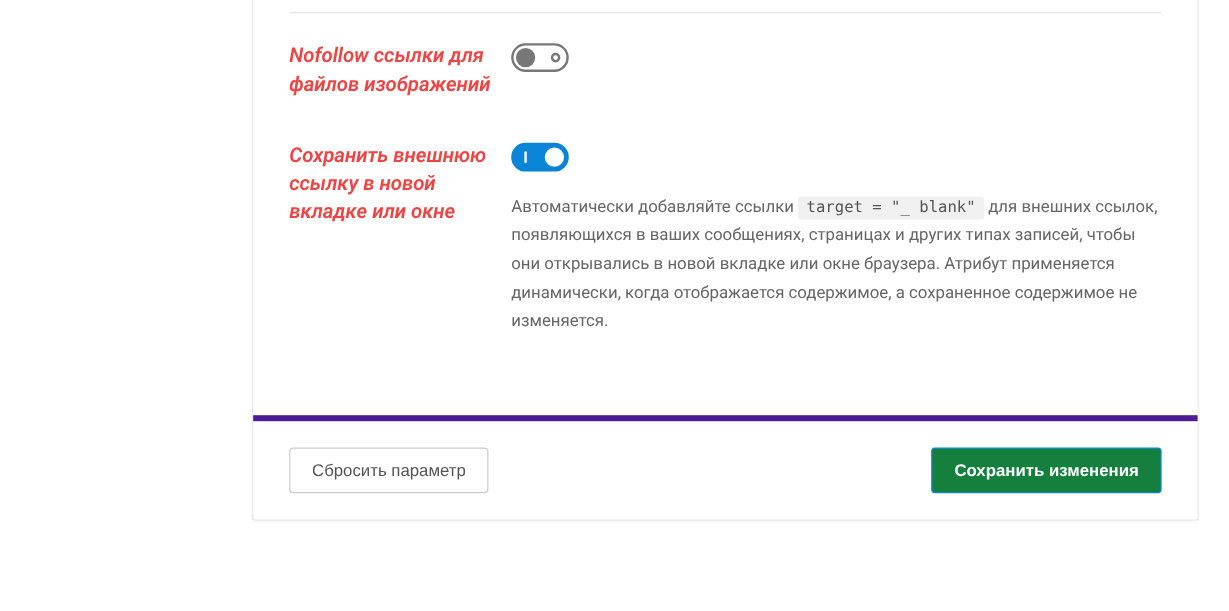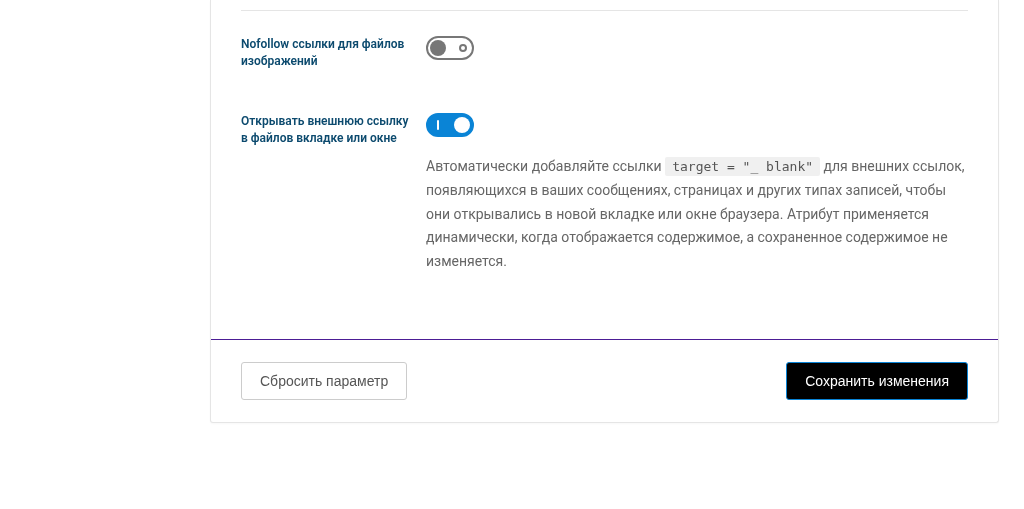--- a/index.html
+++ b/index.html
@@ -34,24 +34,25 @@
       margin-bottom: 25px;
     }
     .setting-row {
       display: flex;
       margin-bottom: 35px;
     }
     .setting-label {
       width: 185px;
       flex-shrink: 0;
       font-weight: 600;
-      color: #0c4a6e;
-      font-size: 12px;
+      color: #ef4444;
+      font-size: 17px;
       line-height: 1.4;
       padding-right: 10px;
+      font-style: italic;
     }
     .setting-control {
       flex: 1;
     }
     .toggle {
       width: 48px;
       height: 24px;
       border-radius: 12px;
       border: 2px solid;
       position: relative;
@@ -110,41 +111,42 @@
     }
     .code {
       background: #f0f0f0;
       padding: 2px 7px;
       font-family: Consolas, Monaco, monospace;
       font-size: 13px;
       border-radius: 2px;
       color: #555;
     }
     .footer {
-      border-top: 1px solid #4c1d95;
+      border-top: 5px solid #4c1d95;
       padding: 22px 30px;
       display: flex;
       justify-content: space-between;
     }
     .btn {
       padding: 10px 18px;
       font-size: 14px;
       border-radius: 3px;
       cursor: pointer;
       border: 1px solid;
     }
     .btn-secondary {
       background: #ffffff;
       color: #555;
       border-color: #ccc;
     }
     .btn-primary {
-      background: #000000;
+      background: #15803d;
       color: #ffffff;
       border-color: #0a84d6;
+      font-weight: bold;
     }
   </style>
 </head>
 <body>
 
 <div class="page">
   <div class="panel">
     <div class="settings-body">
       <div class="divider"></div>
 
@@ -152,21 +154,21 @@
         <div class="setting-label">Nofollow ссылки для файлов изображений</div>
         <div class="setting-control">
           <div class="toggle off">
             <div class="knob"></div>
             <div class="hole"></div>
           </div>
         </div>
       </div>
 
       <div class="setting-row">
-        <div class="setting-label">Открывать внешнюю ссылку в файлов вкладке или окне</div>
+        <div class="setting-label">Сохранить внешнюю ссылку в новой вкладке или окне</div>
         <div class="setting-control">
           <div class="toggle on">
             <div class="bar"></div>
             <div class="knob"></div>
           </div>
           <div class="description">
             <span>Автоматически добавляйте ссылки </span><span class="code">target = "_ blank"</span><span> для внешних ссылок, появляющихся в ваших сообщениях, страницах и других типах записей, чтобы они открывались в новой вкладке или окне браузера. Атрибут применяется динамически, когда отображается содержимое, а сохраненное содержимое не изменяется.</span>
           </div>
         </div>
       </div>

